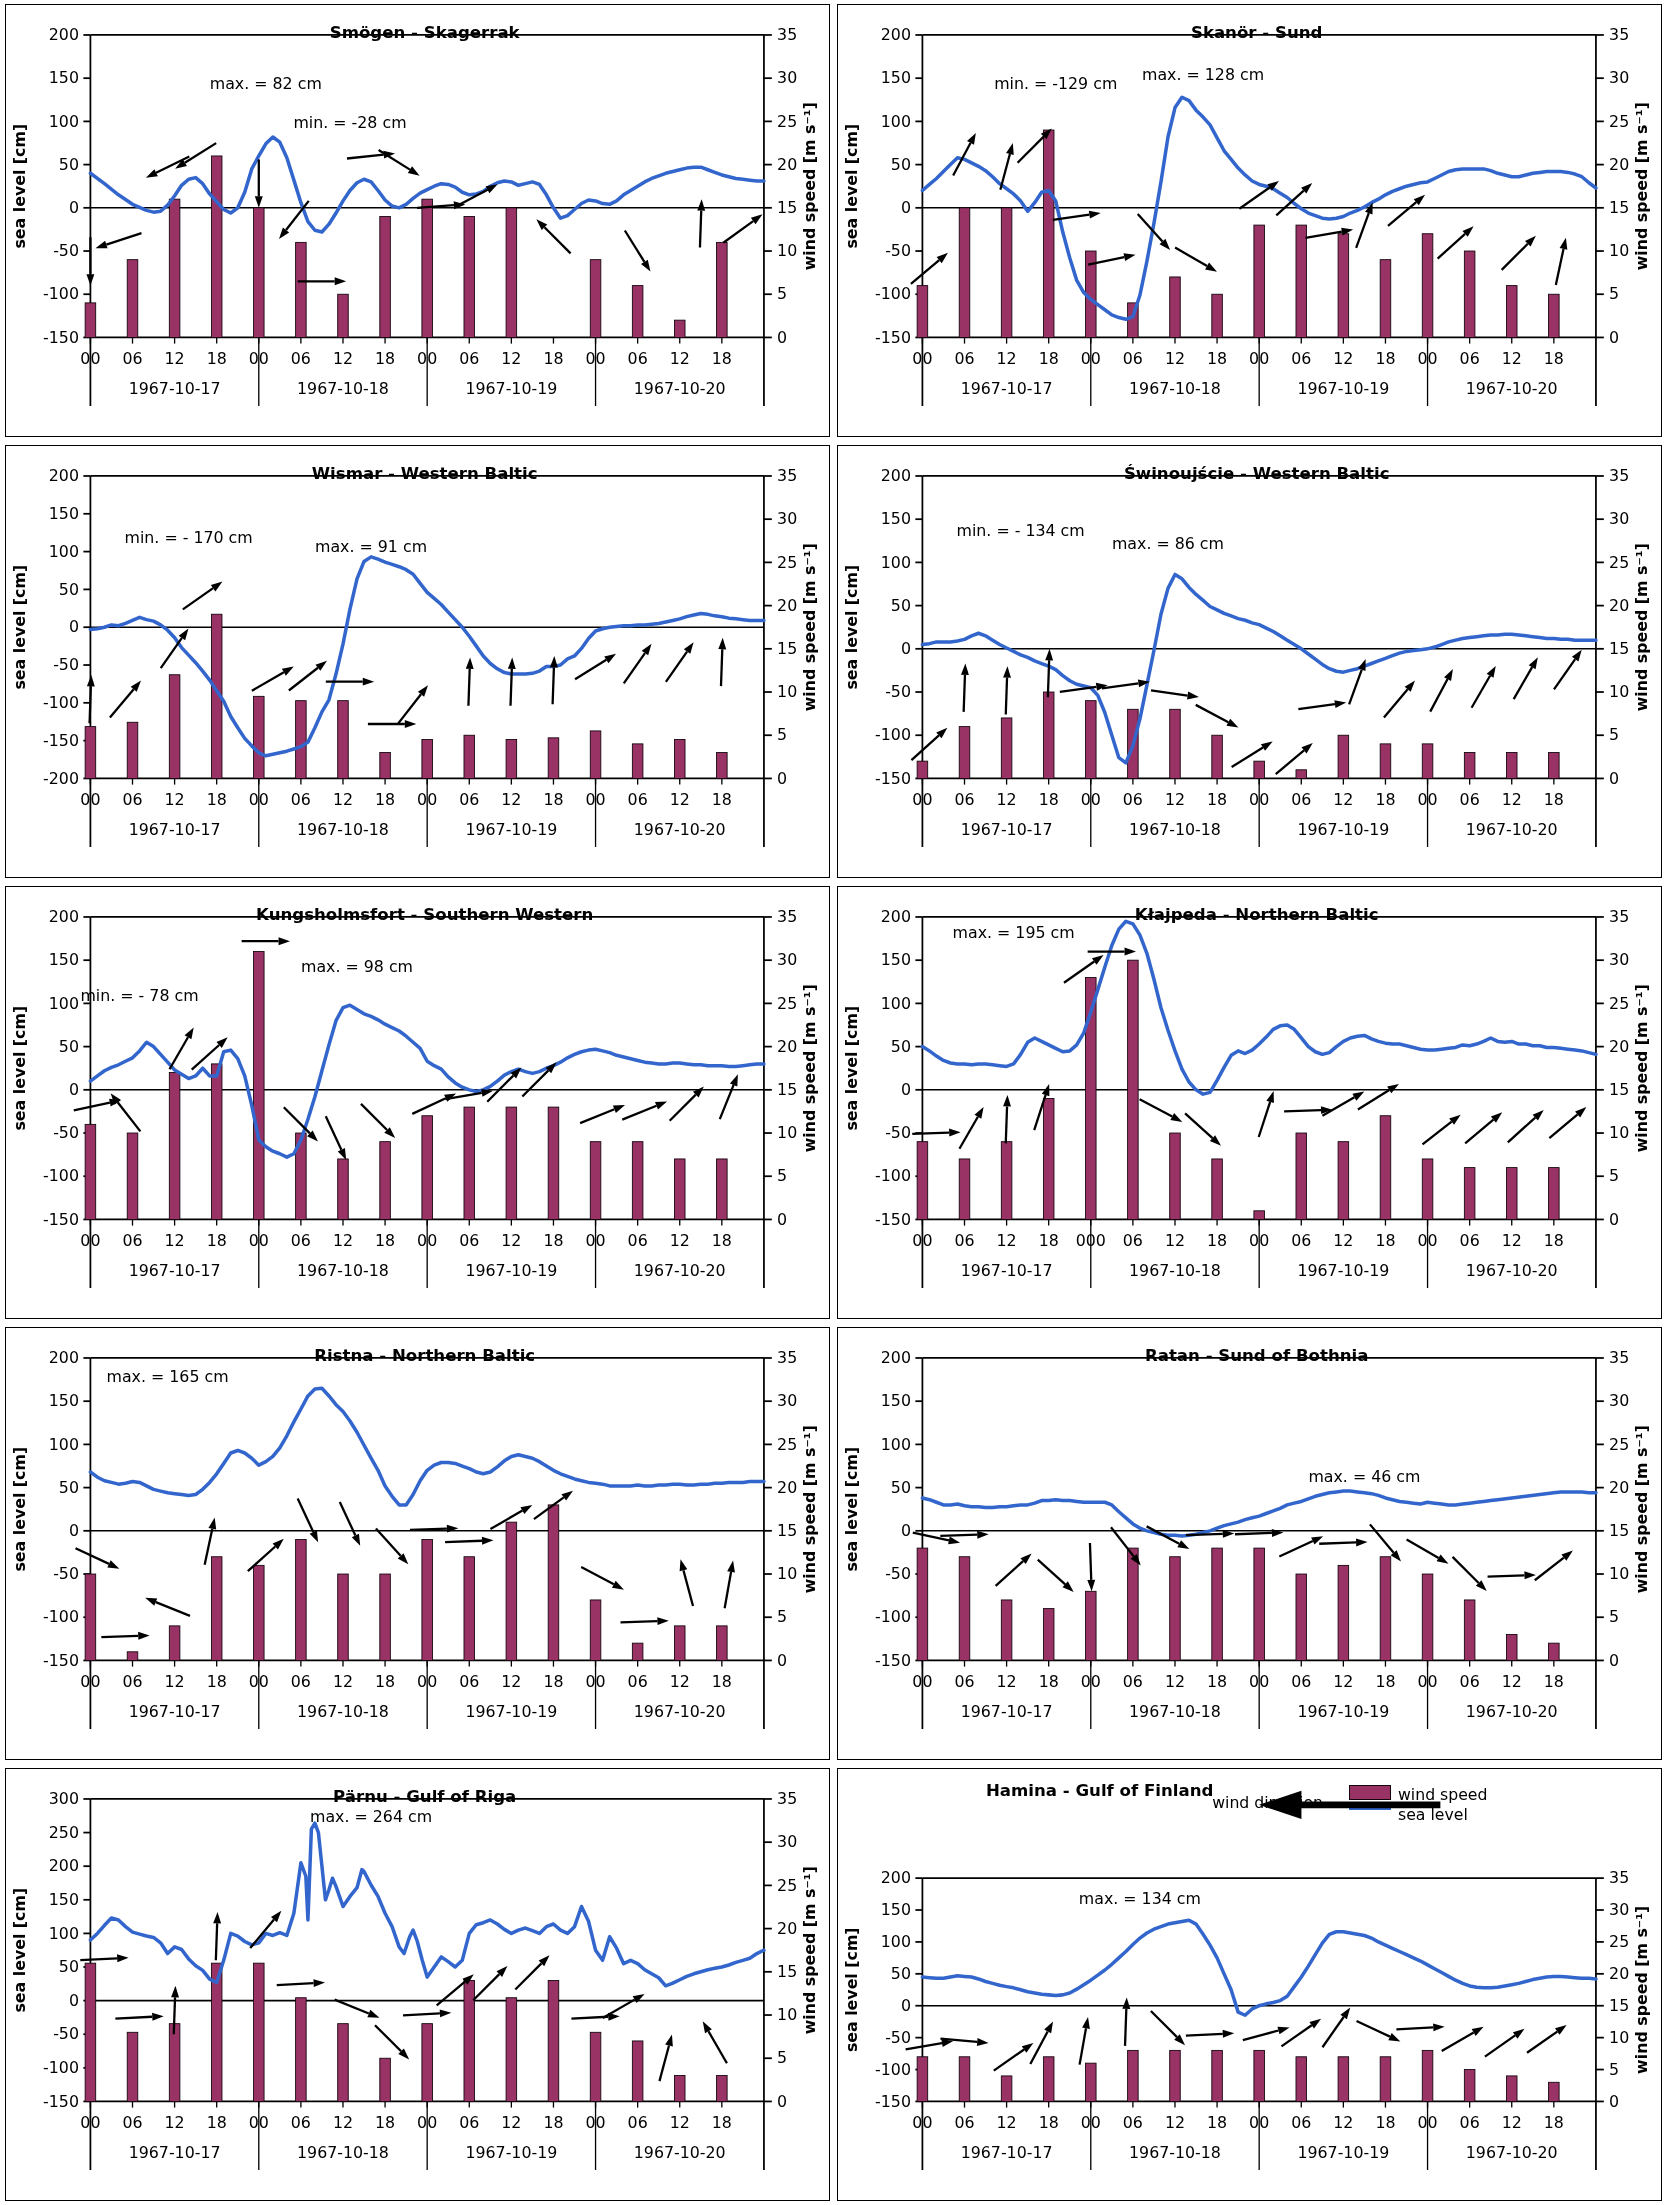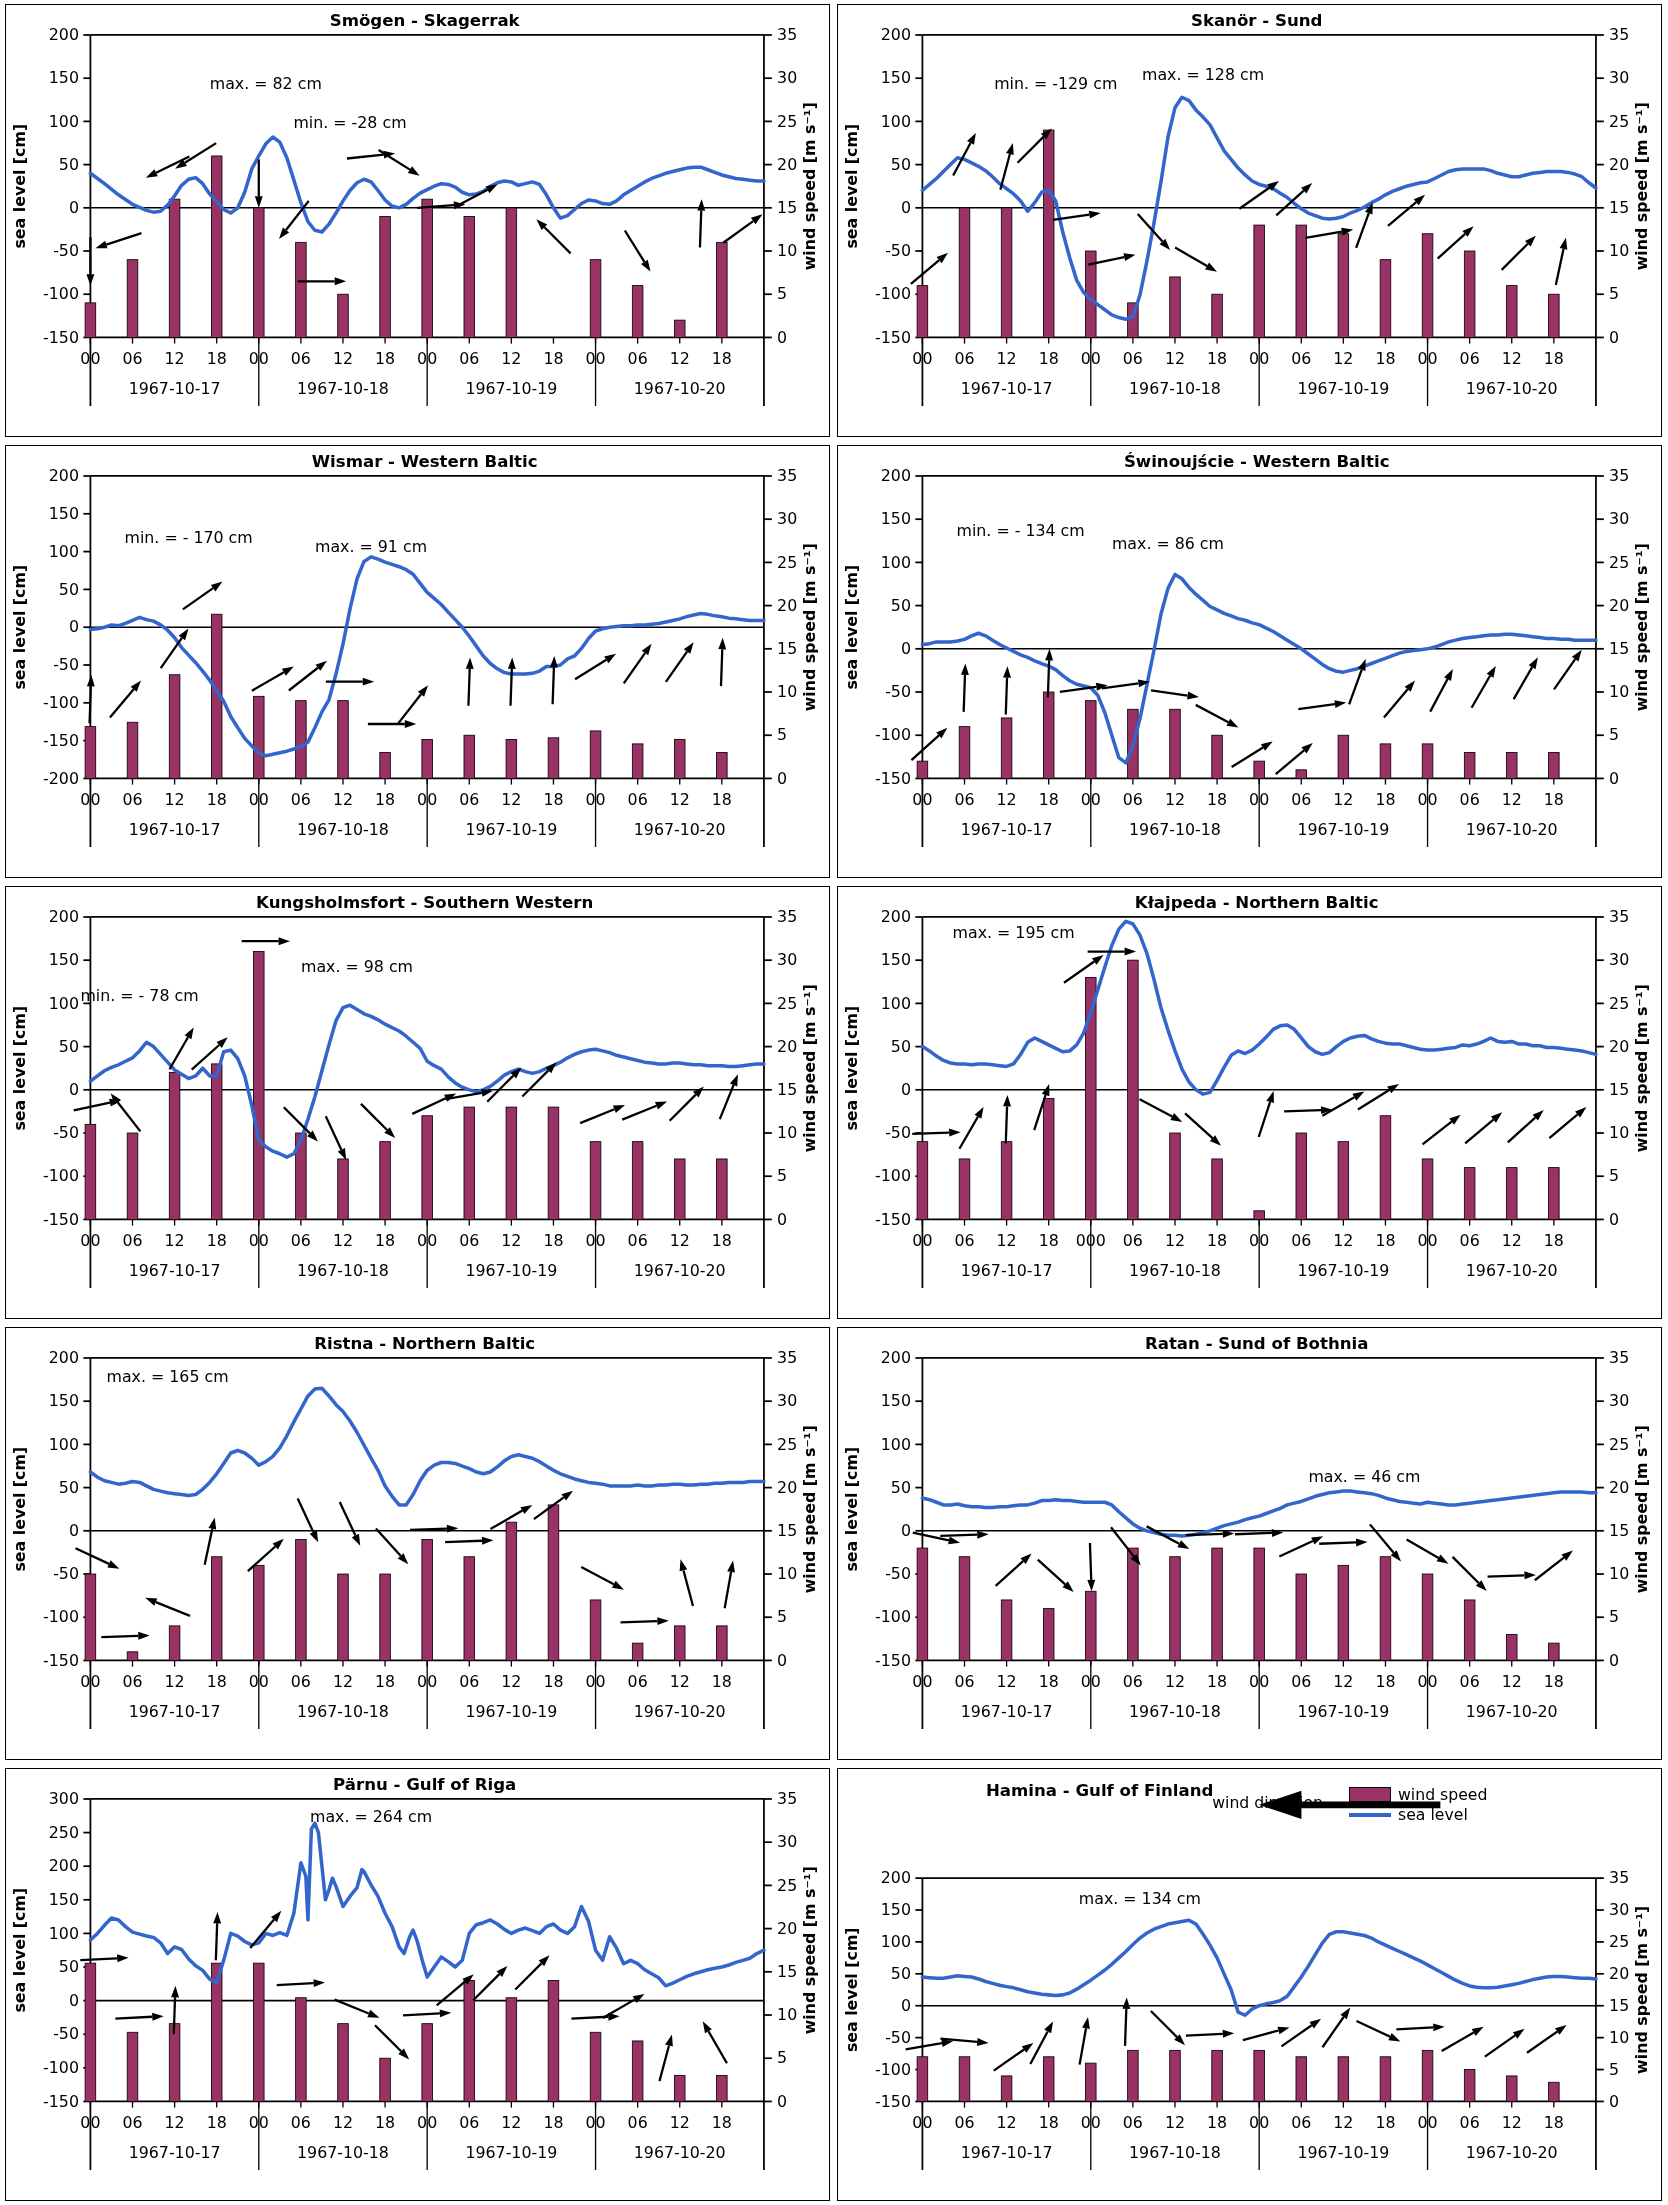--- a/index.html
+++ b/index.html
@@ -1,26 +1,26 @@
 <!DOCTYPE html>
 <html style="font-size:14px"><head>
 <meta charset="utf-8">
 <style>
   html,body{margin:0;padding:0;background:#fff;}
   body{width:1668px;height:2205px;font-family:"DejaVu Sans","Liberation Sans",sans-serif;color:#000;}
   .grid{display:grid;grid-template-columns:825px 825px;grid-auto-rows:433px;gap:7.9px 7px;padding:4.4px 5.2px;box-sizing:border-box;}
   .panel{position:relative;border:1.7px solid #000;background:#fff;box-sizing:border-box;overflow:hidden;}
   .panel svg{position:absolute;left:0;top:0;width:100%;height:100%;}
   svg text{font-family:"DejaVu Sans","Liberation Sans",sans-serif;fill:#000;}
-  .ptitle{position:absolute;top:6px;left:87px;right:73px;text-align:center;font-weight:bold;font-size:16.6px;z-index:2;}
+  .ptitle{position:absolute;top:18px;left:87px;right:73px;text-align:center;font-weight:bold;font-size:16.6px;z-index:2;}
   .ptitle-low{top:12px;left:52px;right:auto;width:419px;}
   .legend{position:absolute;top:15.7px;left:374px;display:flex;gap:26px;align-items:flex-start;z-index:3;font-size:15.7px;}
   .leg-dir{display:flex;align-items:center;gap:8.7px;margin-top:8.7px;}
   .leg-col{display:flex;flex-direction:column;gap:1.7px;}
-  .leg-row{display:flex;align-items:center;gap:7px;}
+  .leg-row{display:flex;align-items:flex-start;gap:7px;}
   .swatch-bar{display:inline-block;width:40px;height:13px;background:#993366;border:0.9px solid #14050d;}
   .swatch-line{display:inline-block;width:42px;height:4.4px;background:#3366CC;}
 </style>
 </head>
 <body>
 
 <div class="grid">
   <div class="panel">
     <div class="ptitle">Smögen - Skagerrak</div>
     <svg viewBox="0 0 936 478">

